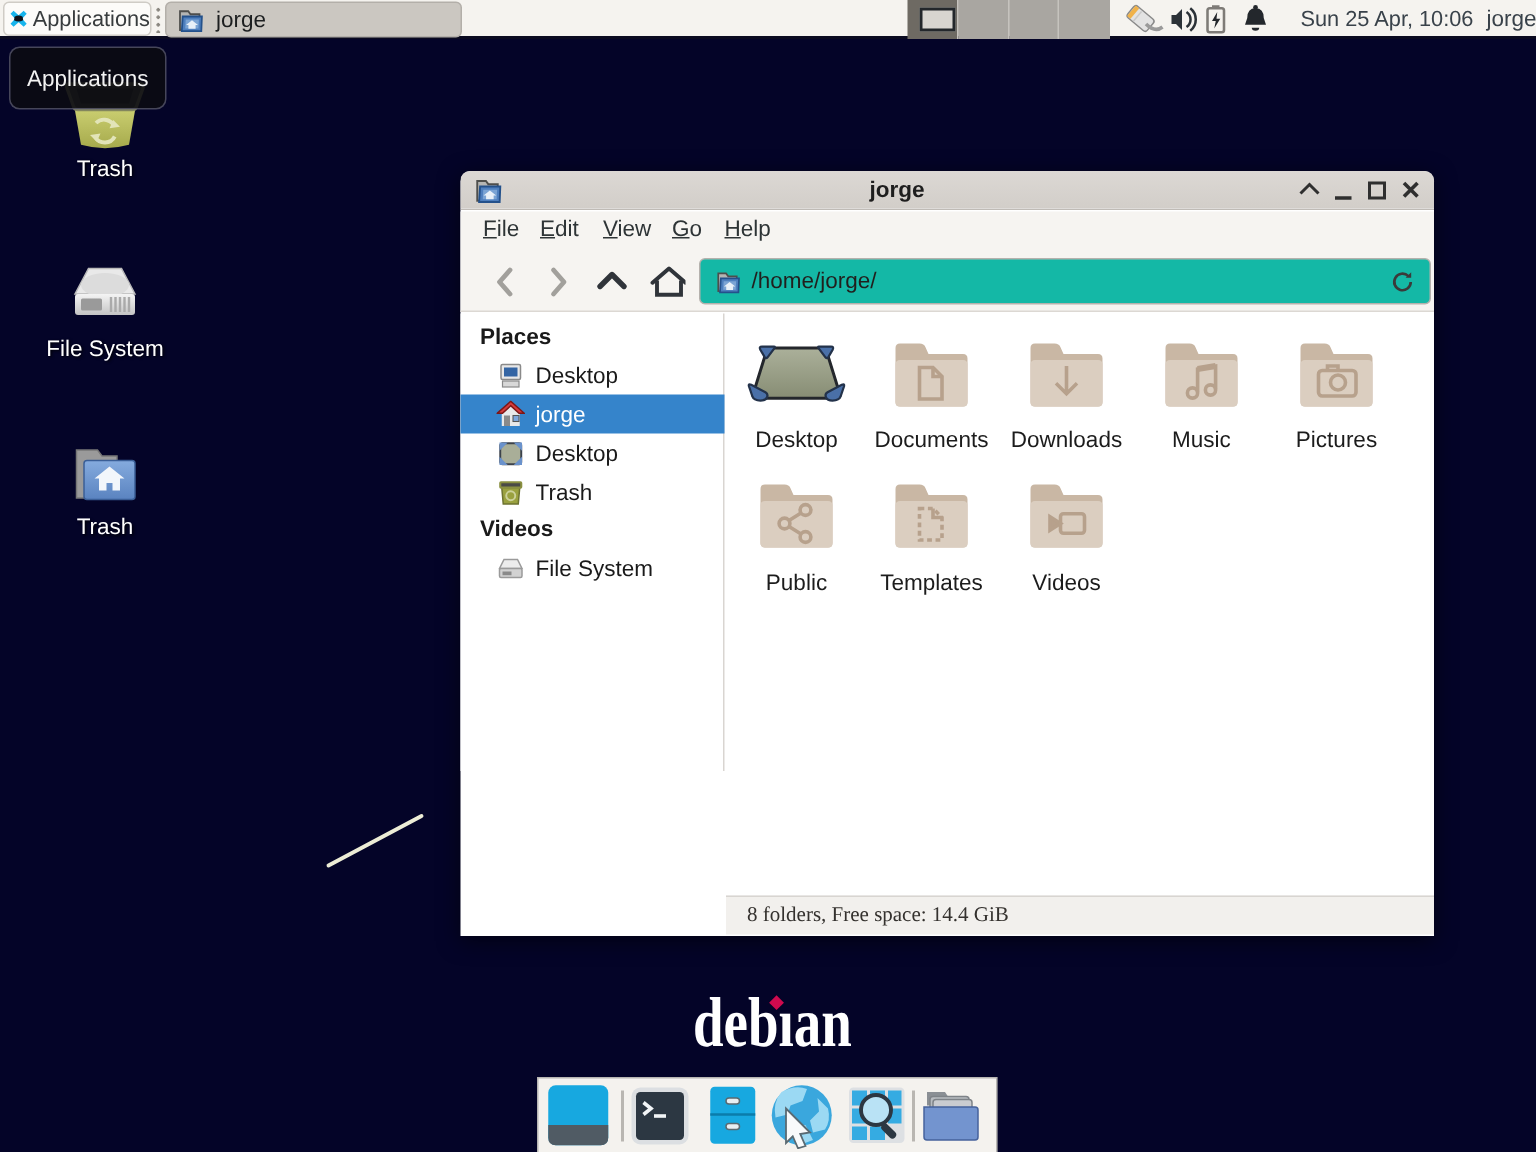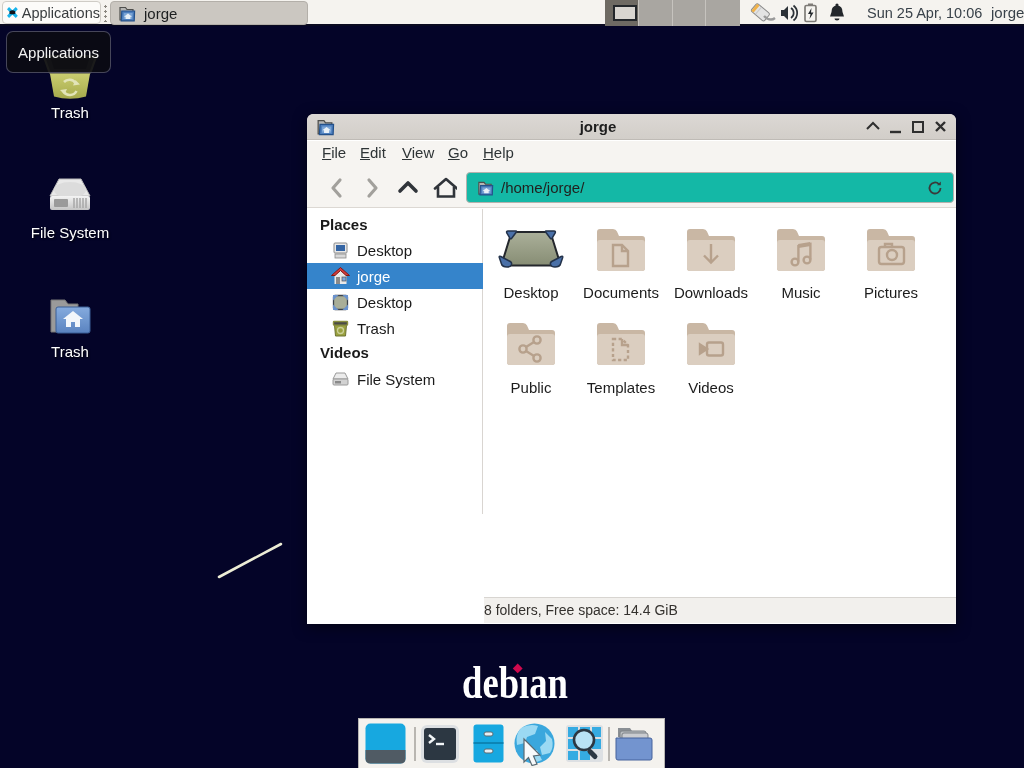--- a/index.html
+++ b/index.html
@@ -62,21 +62,21 @@
   background:#ffffff; border-right:1px solid #d9d5d1; font-size:15px; color:#1a1a1a; }
 .shead { font-weight:bold; padding-left:13px; }
 .srow { position:absolute; left:0; width:176px; height:26px; display:flex; align-items:center; }
 .srow .sic { margin-left:24px; width:19px; height:19px; flex:none; }
 .srow .stx { margin-left:7px; }
 .srow.sel { background:#3584cb; color:#ffffff; }
 #mainpane { position:absolute; left:177px; top:95px; width:472px; height:388px;
   background:#ffffff; }
 #statusbar { position:absolute; left:177px; top:483px; width:472px; height:26px;
   background:#f2f0ed; border-top:1px solid #d8d5d1; font-size:14px; color:#34312e;
-  line-height:25px; padding-left:0; }
+  line-height:25px; padding-left:14px;font-family:Liberation Serif, serif; }
 
 
 #debian { position:absolute; left:462px; top:655px; width:160px; height:55px;
   font-family:"Liberation Serif", serif; font-size:47px; font-weight:bold; color:#ffffff;
   transform:scaleX(0.78); transform-origin:left top; letter-spacing:0px; }
 #debdiamond { position:absolute; left:514px; top:665px; width:7.4px; height:7.4px;
   background:#cf0a4e; transform:rotate(45deg); }
 
 
 #dock { position:absolute; left:358px; top:718px; width:307px; height:50px;

